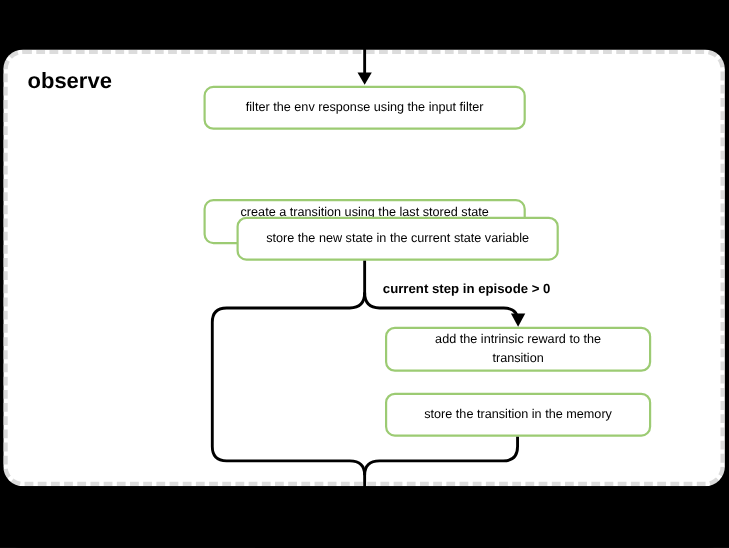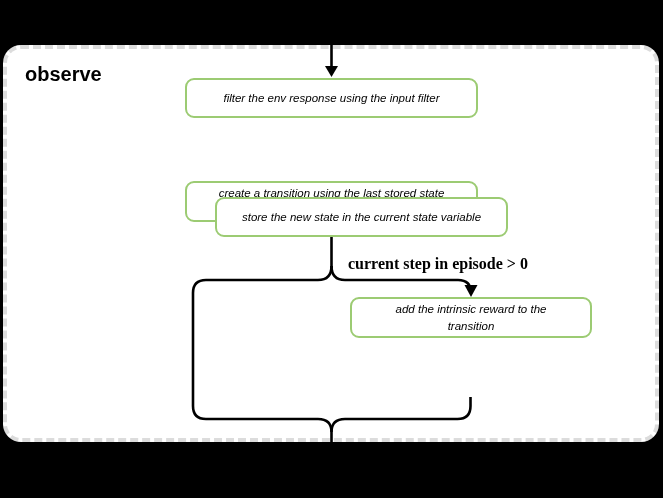--- a/index.html
+++ b/index.html
@@ -53,37 +53,35 @@
     border-radius: 9px;
     display: flex;
     align-items: center;
     justify-content: center;
     text-align: center;
     font-size: 11.5px;
     line-height: 1.4;
     color: var(--text-color);
     padding: 2px 22px;
     z-index: 2;
-    font-style: italic;
   }
   #node-filter        { left: 185px; top: 78px;  width: 293px; height: 40px; }
   #node-create        { left: 185px; top: 138px; width: 293px; height: 41px; margin-top: 43px; }
   #node-store-state   { left: 185px; top: 197px; width: 293px; height: 40px; margin-left: 30px; }
   #node-add-reward    { left: 350px; top: 297px; width: 242px; height: 41px; align-items: center; }
   #node-store-memory  { left: 350px; top: 357px; width: 242px; height: 40px; }
   #condition-label {
     position: absolute;
     left: 348px;
     top: 255px;
-    font-size: 16px;
+    font-size: 12px;
     font-weight: bold;
     color: var(--text-color);
     z-index: 4;
     white-space: nowrap;
-    font-family: Liberation Serif, serif;
   }
   #connector-layer {
     position: absolute;
     left: 0;
     top: 0;
     width: 663px;
     height: 498px;
     z-index: 3;
     color: var(--connector);
     pointer-events: none;
@@ -130,14 +128,17 @@
   <div class="node" id="node-store-state">
     <span>store the new state in the current state variable</span>
   </div>
 
   <div id="condition-label">current step in episode &gt; 0</div>
 
   <div class="node" id="node-add-reward">
     <span>add the intrinsic reward to the transition</span>
   </div>
 
+  <div class="node" id="node-store-memory">
+    <span>store the transition in the memory</span>
+  </div>
 
 </div>
 
 </body></html>

